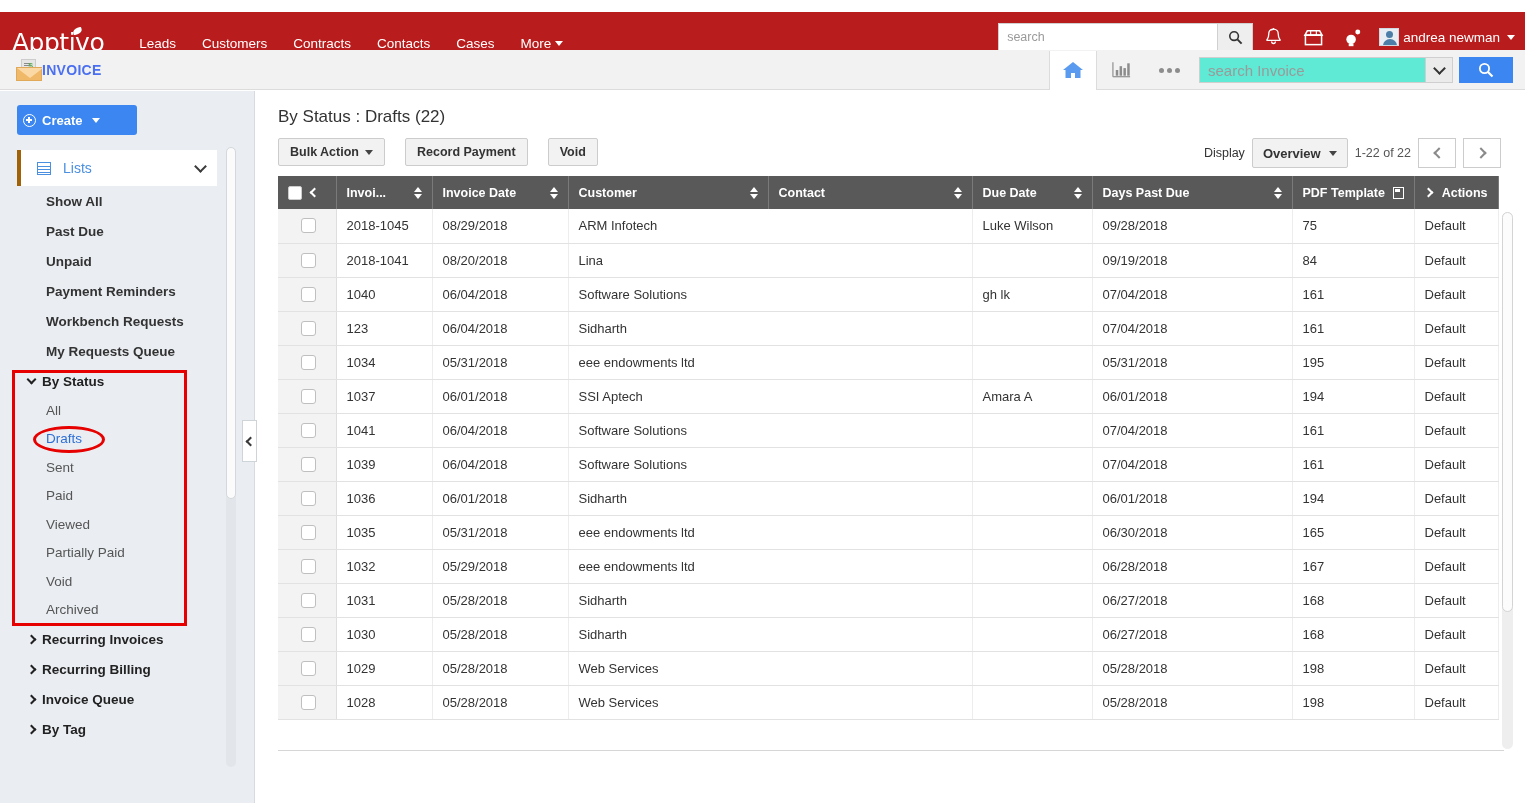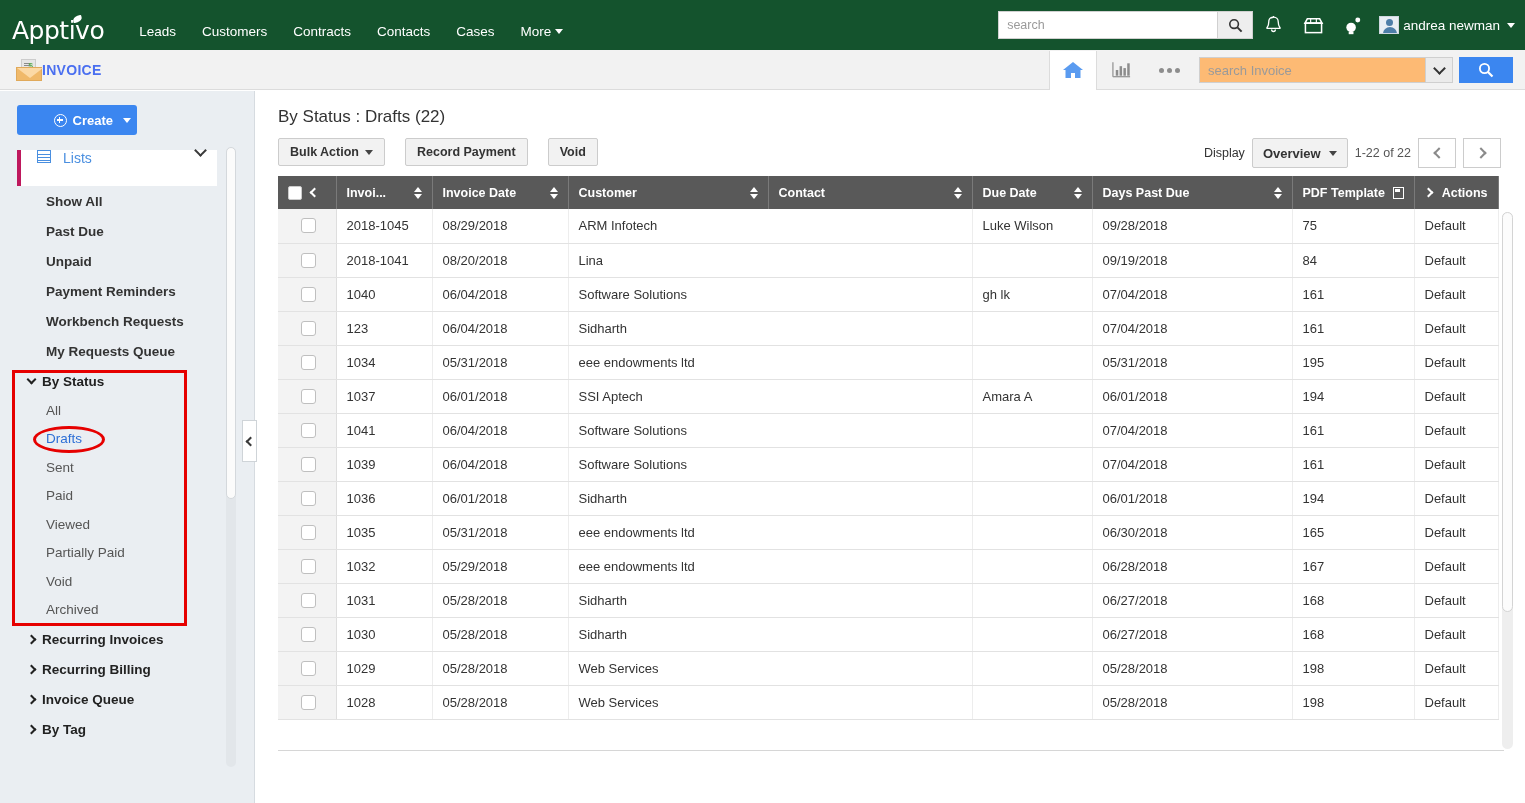--- a/index.html
+++ b/index.html
@@ -6,22 +6,22 @@
   html, body {
     margin: 0; padding: 0;
     width: 1525px; height: 803px;
     overflow: hidden;
     font-family: "Liberation Sans", sans-serif;
     background: #ffffff;
   }
 
   
   .topbar {
-    position: absolute; top: 0; left: 0; width: 1525px; height: 62px;
-    background: #14532d;
+    position: absolute; top: 12px; left: 0; width: 1525px; height: 62px;
+    background: #b91c1c;
     display: flex; align-items: center;
   }
   .logo {
     margin-left: 12px; margin-right: 22px;
     color: #ffffff; font-size: 25px; font-weight: 400;
     letter-spacing: -0.5px; position: relative; top: -1px;
     font-family: "DejaVu Sans", sans-serif;
   }
   .logo .leaf {
     position: absolute; width: 9px; height: 6px; background: #ffffff;
@@ -94,21 +94,21 @@
   .homecell {
     width: 48px; height: 39px; background: #ffffff; border-left: 1px solid #dcdcdc; border-right: 1px solid #dcdcdc;
     display: flex; align-items: center; justify-content: center; cursor: pointer;
   }
   .iconcell { width: 48px; height: 39px; display: flex; align-items: center; justify-content: center; cursor: pointer; }
   .dots3 { display: flex; gap: 3px; }
   .dots3 span { width: 5px; height: 5px; border-radius: 50%; background: #8d8d8d; display: block; }
   .modsearch-wrap { display: flex; align-items: center; margin-left: 6px; }
   .modsearch {
     width: 226px; height: 26px; border: 1px solid #cfcfcf; border-right: none;
-    padding: 0 8px; font-size: 13px; color: #444; outline: none; background: #fdba74;
+    padding: 0 8px; font-size: 15px; color: #444; outline: none; background: #5eead4;
     font-family: "Liberation Sans", sans-serif;
   }
   .modsearch::placeholder { color: #9a9a9a; }
   .modsearch-dd {
     width: 28px; height: 26px; background: #ebebeb; border: 1px solid #cfcfcf;
     display: flex; align-items: center; justify-content: center; cursor: pointer;
   }
   .modsearch-btn {
     width: 54px; height: 26px; background: #3b86f0; border: 1px solid #3b86f0; margin-left: 6px;
     display: flex; align-items: center; justify-content: center; cursor: pointer;
@@ -116,35 +116,35 @@
 
   
   .sidebar {
     position: absolute; top: 91px; left: 0; width: 255px; height: 712px;
     background: #eaeef2; border-right: 1px solid #d6dbe0;
     overflow: hidden;
   }
   .create-btn {
     margin: 14px 0 0 17px; width: 120px; height: 30px; background: #3b86f0;
     color: #fff; font-size: 13px; font-weight: bold; border: none; border-radius: 3px;
-    display: flex; align-items: center; justify-content: flex-end; gap: 6px; cursor: pointer;
+    display: flex; align-items: center; justify-content: flex-start; gap: 6px; cursor: pointer;
     font-family: "Liberation Sans", sans-serif;
   }
   .plus-circle {
     width: 13px; height: 13px; border-radius: 50%; border: 1.5px solid #ffffff; position: relative; display: inline-block;
   }
   .plus-circle::before, .plus-circle::after {
     content: ""; position: absolute; background: #fff;
   }
   .plus-circle::before { left: 2px; top: 4.5px; width: 6px; height: 1.5px; }
   .plus-circle::after { left: 4.2px; top: 2.2px; width: 1.5px; height: 6px; }
 
   .lists-row {
     margin-top: 15px; margin-left: 17px; width: 200px; height: 36px; background: #ffffff;
-    border-left: 4px solid #be185d; display: flex; align-items: flex-start; cursor: pointer;
+    border-left: 4px solid #a16207; display: flex; align-items: center; cursor: pointer;
   }
   .lists-row .grid-icon {
     width: 14px; height: 13px; margin-left: 16px; border: 1.5px solid #4a8fe0; background: #fff; position: relative;
   }
   .lists-row .grid-icon::before {
     content: ""; position: absolute; left: 0; top: 3px; right: 0; height: 1px; background: #4a8fe0;
     box-shadow: 0 3px 0 #4a8fe0, 0 6px 0 #4a8fe0;
   }
   .lists-row .lbl { color: #4a8fe0; font-size: 14px; margin-left: 12px; }
   .chev-down-blue {

